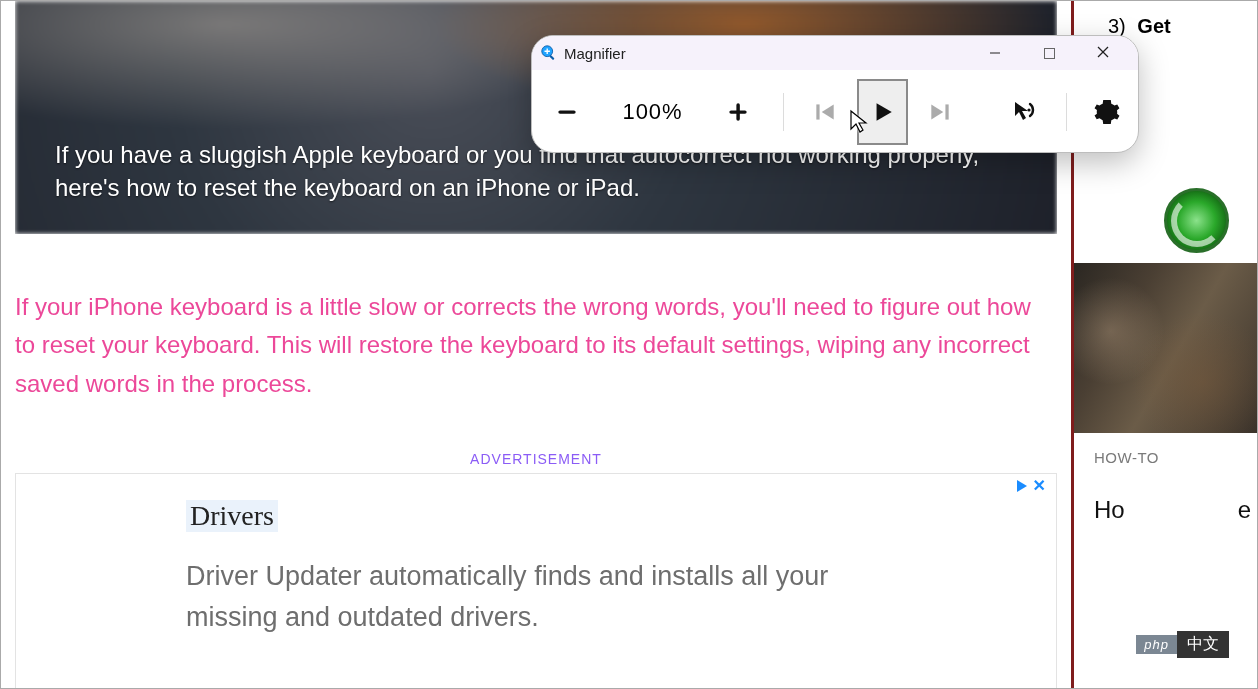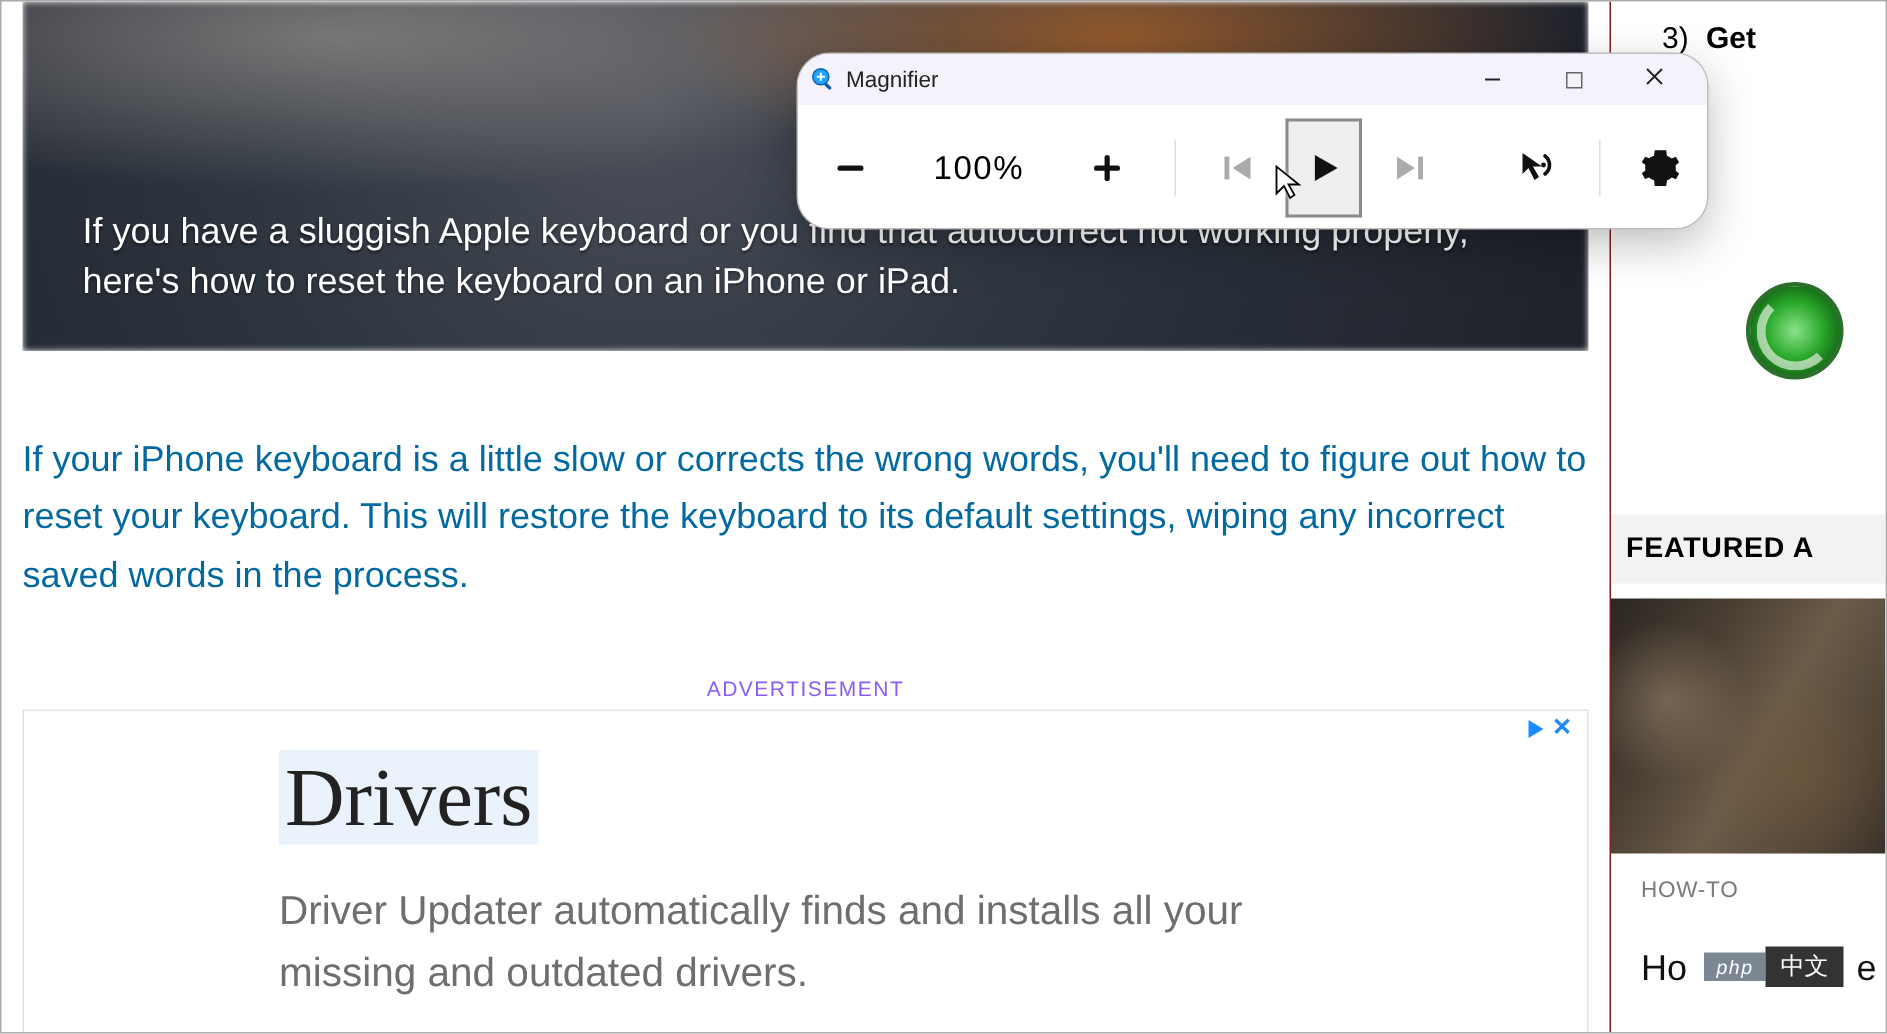--- a/index.html
+++ b/index.html
@@ -1,41 +1,41 @@
 <!DOCTYPE html>
 <html><head>
 <meta charset="utf-8">
 <style>
   * { margin:0; padding:0; box-sizing:border-box; }
   body { font-family: Arial, Helvetica, sans-serif; background:#fff; width:1258px; height:689px; overflow:hidden; border:1px solid #aaa; position:relative; }
 
   .page { display:flex; height:100%; }
-  .main { width:1073px; padding:0; border-right:1px solid #7f1d1d; }
+  .main { width:1073px; padding:0; border-right:3px solid #7f1d1d; }
   .sidebar { flex:1; background:#fff; padding:0; overflow:hidden; }
 
   .hero { position:relative; height:233px; margin:0 14px 0 14px; overflow:hidden; }
   .hero-bg { position:absolute; inset:0; background:
     radial-gradient(circle at 40% 30%, #4a4e58 0%, #2e3640 40%, #1e212a 100%);
     filter:blur(2px);}
   .hero-bg::after{content:"";position:absolute;inset:0;
     background:
       radial-gradient(ellipse at 70% 10%, rgba(230,120,30,.55) 0%, transparent 30%),
       radial-gradient(ellipse at 85% 40%, rgba(240,240,240,.35) 0%, transparent 25%),
       radial-gradient(ellipse at 20% 10%, rgba(190,180,170,.5) 0%, transparent 35%);
   }
   .hero-text { position:absolute; left:40px; bottom:30px; right:60px; color:#fff; font-size:24px; line-height:1.35; text-shadow:0 1px 2px rgba(0,0,0,.6);}
 
-  .article-body { padding:54px 14px 0 14px; font-size:24px; line-height:1.6; color:#0369a1; }
+  .article-body { padding:54px 14px 0 14px; font-size:24px; line-height:1.6; color:#ec4899; }
 
   .adlabel { text-align:center; color:#8b5cf6; font-size:14px; letter-spacing:1px; margin:48px 0 6px; }
   .adbox { border:1px solid #e3e3e3; margin:0 14px; position:relative; padding:26px 140px 40px 170px; height:220px;}
   .ad-controls { position:absolute; top:6px; right:10px; font-size:14px; color:#17a; display:flex; gap:6px; }
   .ad-triangle { display:inline-block; width:0; height:0; border-left:10px solid #1a8cff; border-top:6px solid transparent; border-bottom:6px solid transparent; }
   .ad-x { color:#1a8cff; font-weight:bold; font-size:16px; line-height:12px; }
-  .ad-title { font-family:Georgia, 'Times New Roman', serif; font-size:55px; color:#222; background:#eaf2fb; display:inline-block; padding:0 4px;}
+  .ad-title { font-family:Georgia, 'Times New Roman', serif; font-size:28px; color:#222; background:#eaf2fb; display:inline-block; padding:0 4px;}
   .ad-desc { font-size:27px; color:#6e6e6e; margin-top:24px; line-height:1.5;}
 
   
   .sb-item3 { font-size:20px; padding:14px 0 0 34px; }
   .sb-num { margin-right:6px; }
   .sb-bold { font-weight:700; }
   .sb-swirl { margin:150px 0 0 90px; width:65px; height:65px; border-radius:50%; border:3px solid #2a6f2a; background:
     radial-gradient(circle at 50% 50%, #8be28b 0%, #2aa82a 45%, #146b14 75%);
     position:relative; display:flex; align-items:center; justify-content:center;}
   .sb-swirl::after{content:"";position:absolute;width:40px;height:40px;border-radius:50%;border:6px solid rgba(255,255,255,.6);border-top-color:transparent;border-right-color:transparent;}
@@ -103,21 +103,20 @@
       <div class="ad-desc">Driver Updater automatically finds and installs all your missing and outdated drivers.</div>
     </div>
   </div>
 
   <div class="sidebar">
     <div class="sb-item3">
       <span class="sb-num">3)</span>
       <span class="sb-bold">Get</span>
     </div>
     <div class="sb-swirl"></div>
-    <div class="sb-heading">FEATURED A</div>
     <div class="sb-thumb"></div>
     <div class="sb-cat">HOW-TO</div>
     <div class="sb-art-title">
       <span>Ho</span>
       <span style="float:right;padding-right:6px">e</span>
     </div>
   </div>
 </div>
 
 <div class="magnifier">

